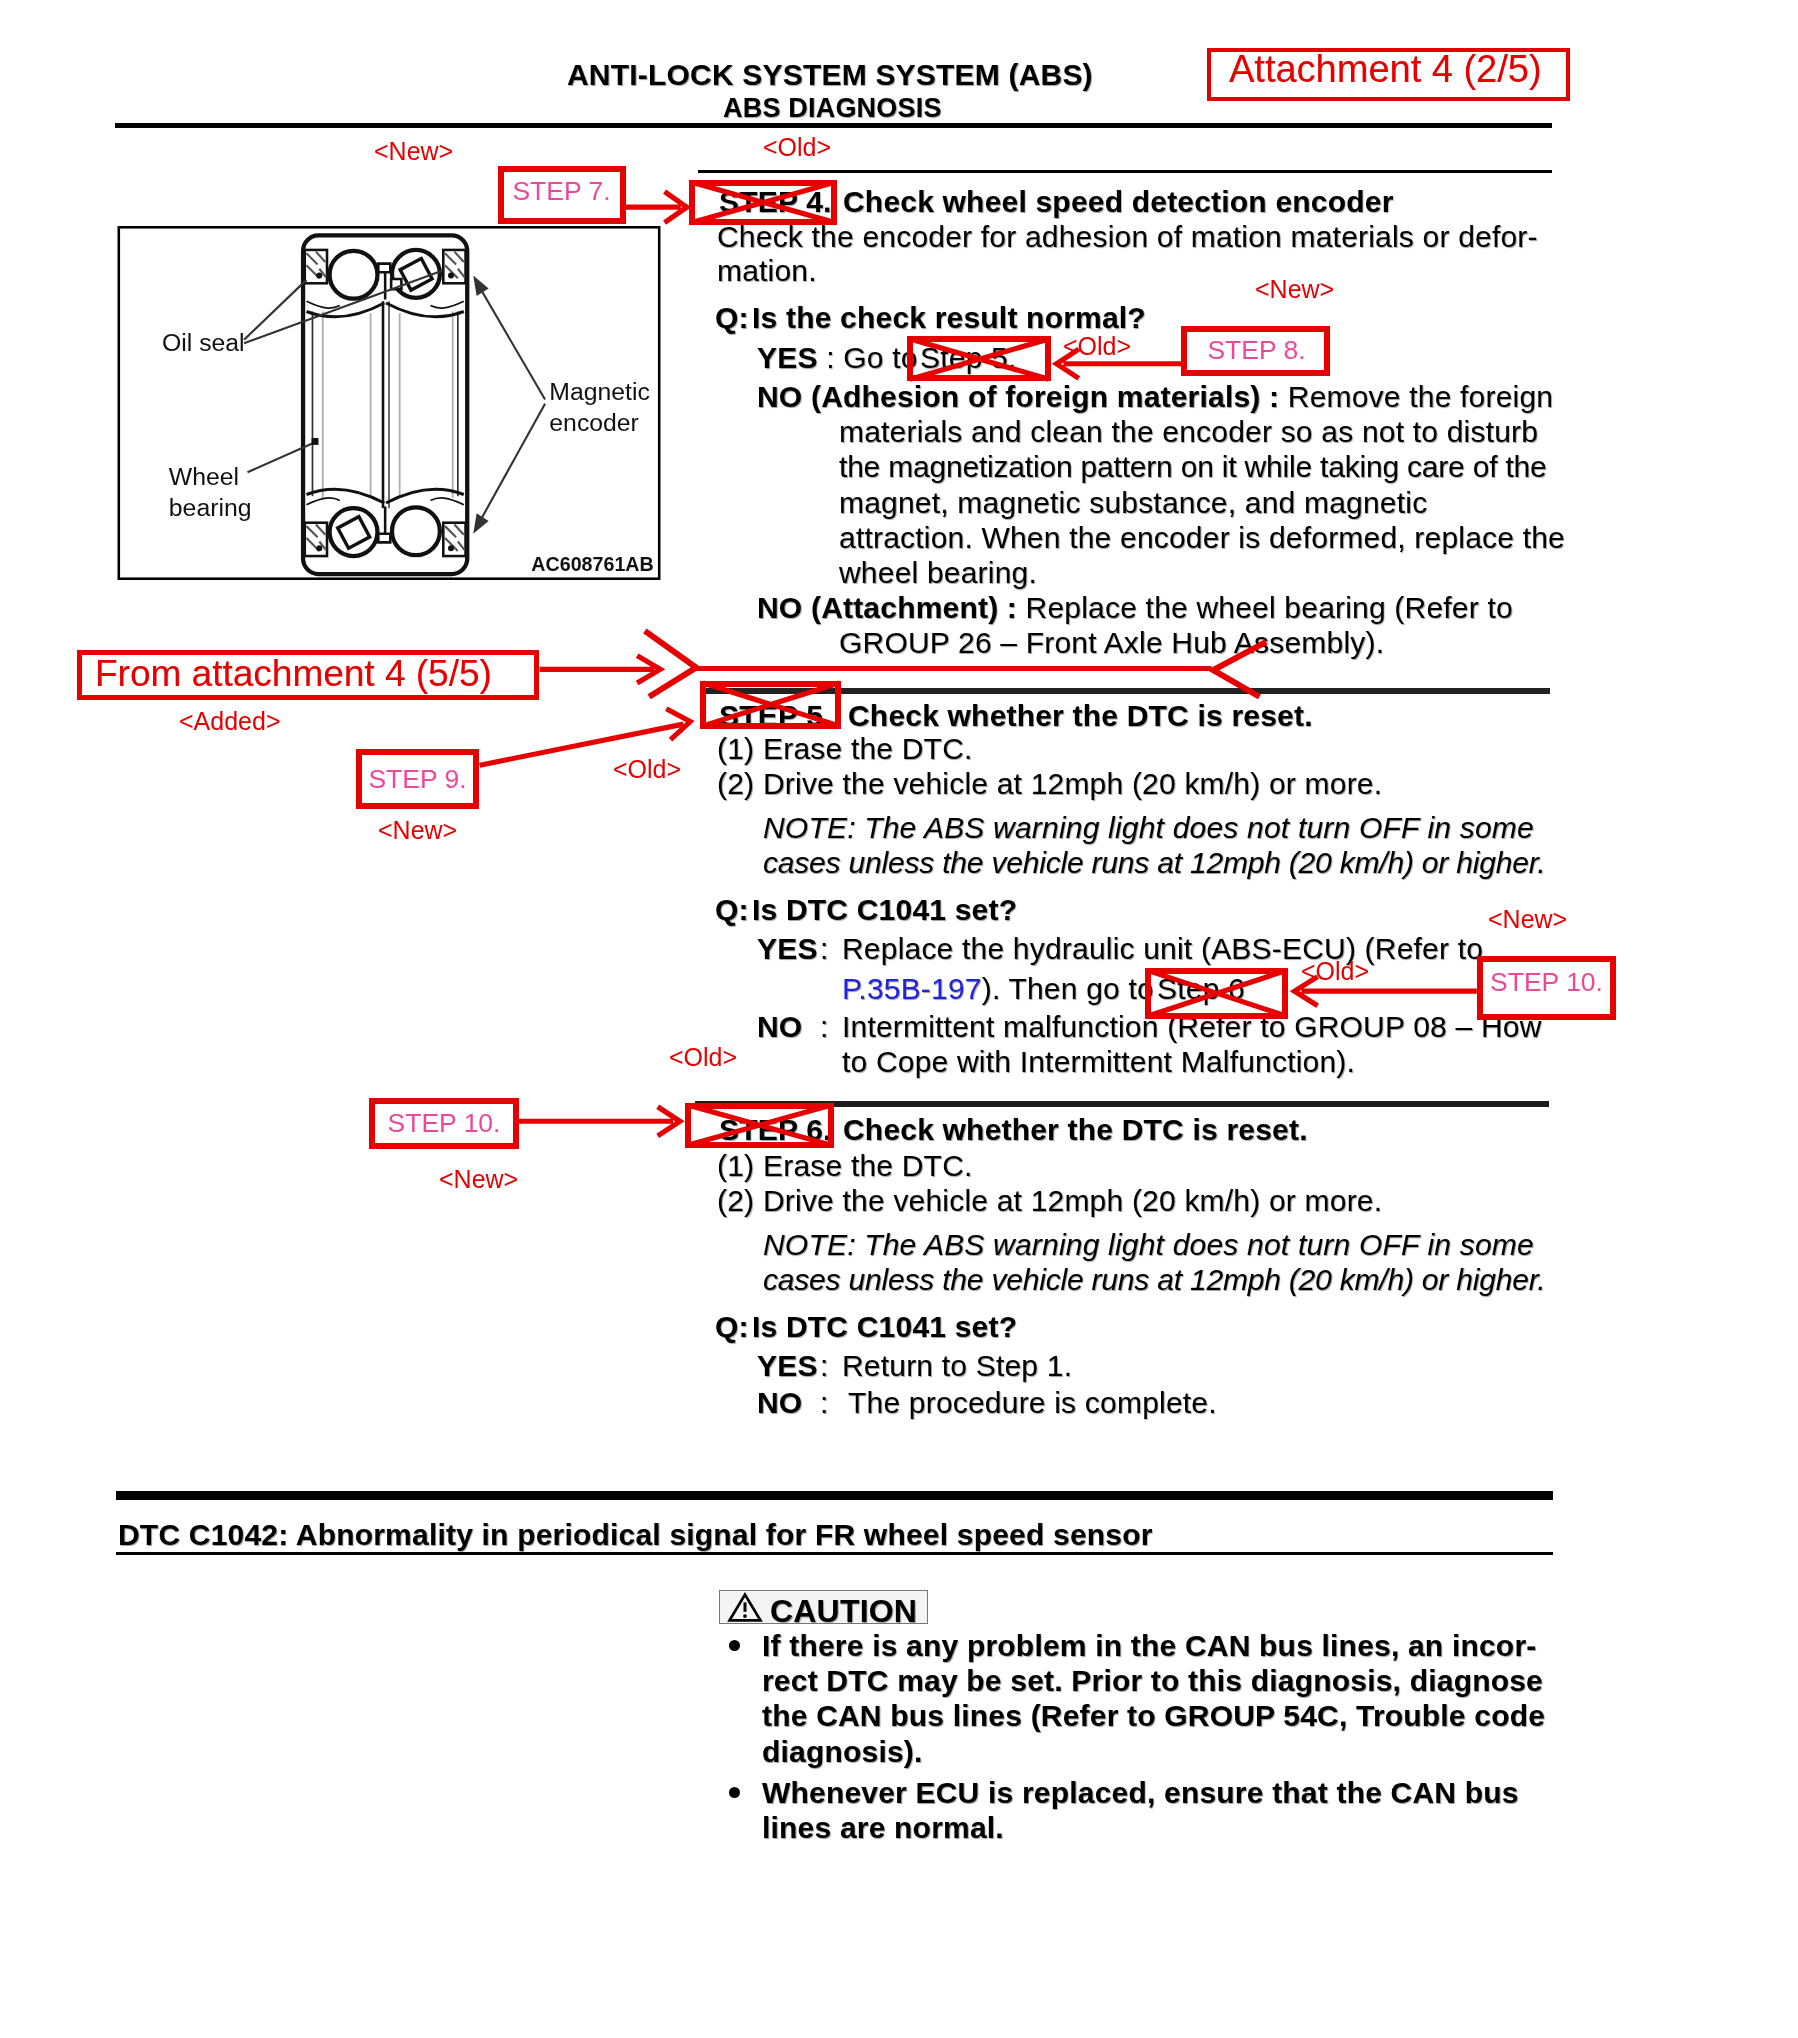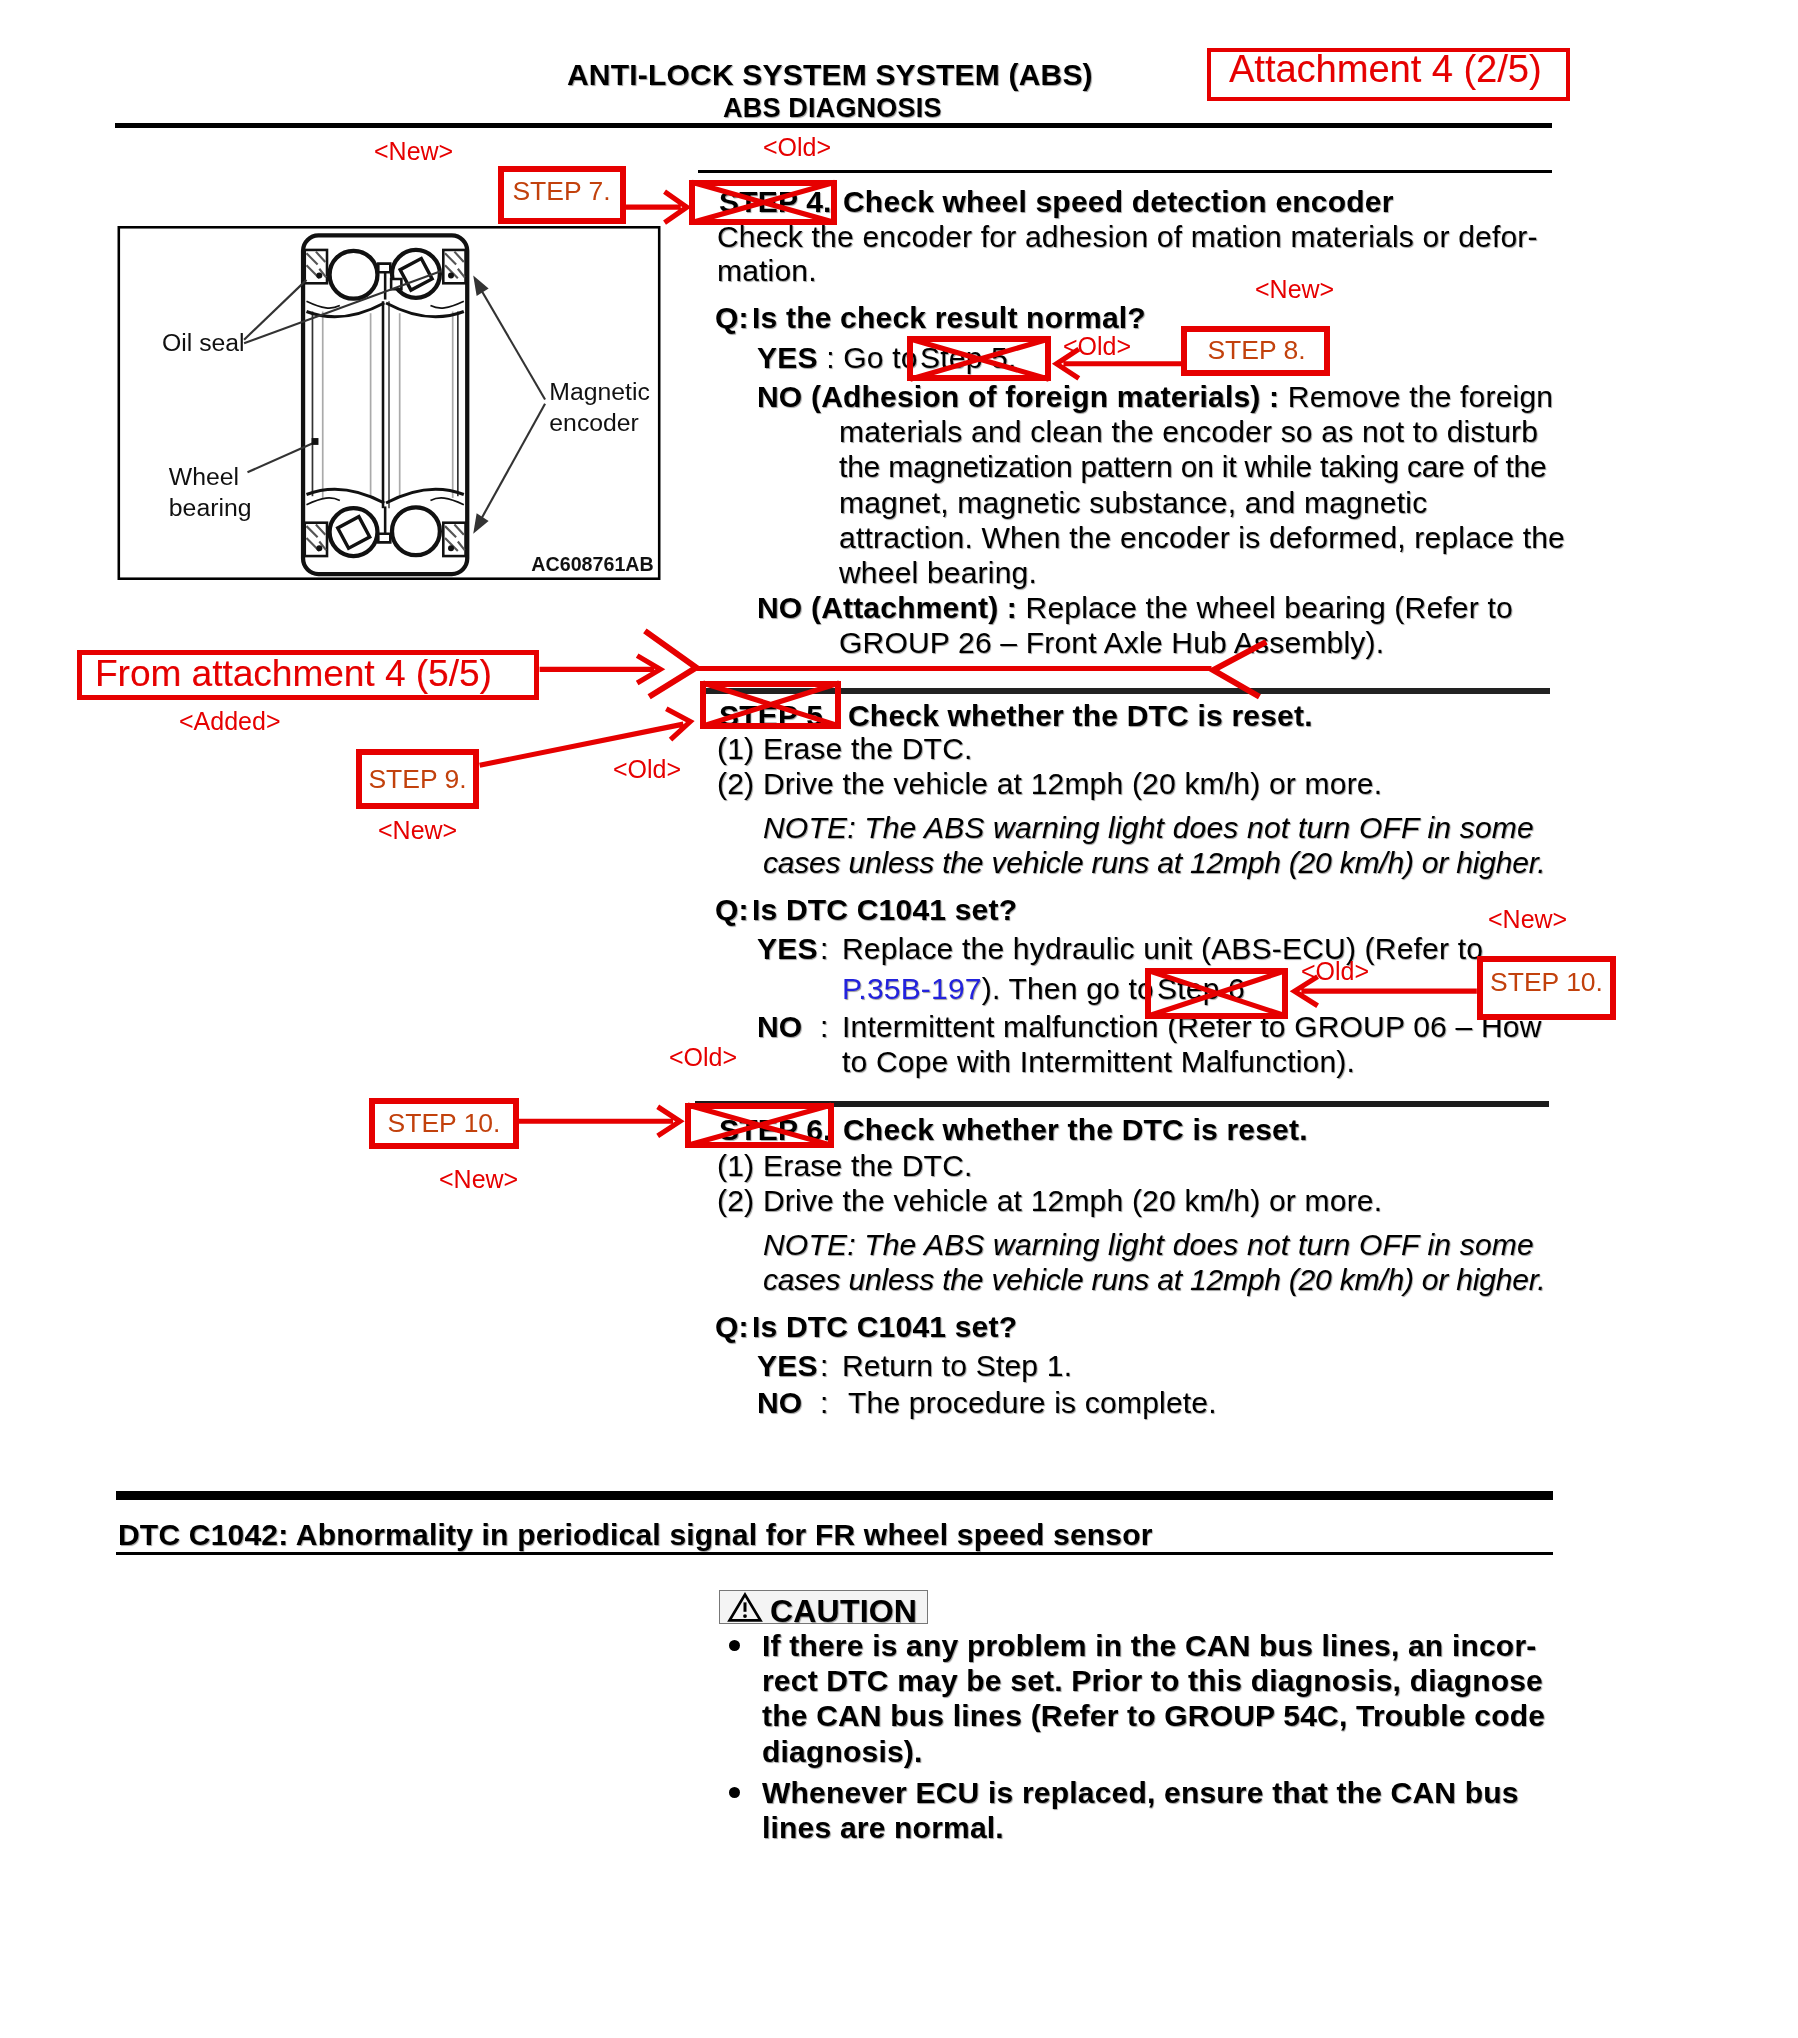--- a/index.html
+++ b/index.html
@@ -7,21 +7,21 @@
   font-family:"Liberation Sans",sans-serif;color:#000;}
 .t{position:absolute;white-space:nowrap;font-size:30px;line-height:35px;letter-spacing:0.2px;text-shadow:0.9px 0.9px 0.9px rgba(40,40,40,0.45);}
 .b{font-weight:bold;}
 .i{font-style:italic;}
 .red{color:#e60000;}
 .blue{color:#2222dd;}
 .rule{position:absolute;background:#000;}
 .rbox{position:absolute;box-sizing:border-box;border:6px solid #e60000;background:transparent;}
 .rlab{position:absolute;white-space:nowrap;color:#e60000;font-size:25px;line-height:25px;}
 .t.red{text-shadow:0.4px 0.4px 0.4px rgba(220,30,30,0.4);}
-.steplab{position:absolute;color:#c2410c;font-size:26.5px;display:flex;align-items:center;justify-content:center;}
+.steplab{position:absolute;color:#ec4899;font-size:26.5px;display:flex;align-items:center;justify-content:center;}
 </style>
 </head>
 <body>
 <div id="page">
 
 <div class="t b" style="left:567px;top:57px;font-size:30px;">ANTI-LOCK SYSTEM SYSTEM (ABS)</div>
 <div class="t b" style="left:723px;top:91px;font-size:27px;">ABS DIAGNOSIS</div>
 <div class="rule" style="left:115px;top:123px;width:1437px;height:5.1px;"></div>
 <div class="rbox" style="left:1207px;top:48px;width:363px;height:53px;border-width:4.3px;"></div>
 <div class="t red" style="left:1229px;top:52px;font-size:38px;letter-spacing:0;">Attachment 4 (2/5)</div>
@@ -56,21 +56,21 @@
 <div class="t i" style="left:763px;top:845px;letter-spacing:-0.2px;">cases unless the vehicle runs at 12mph (20 km/h) or higher.</div>
 <div class="t b" style="left:715px;top:892px;">Q:</div>
 <div class="t b" style="left:752px;top:892px;">Is DTC C1041 set?</div>
 <div class="t" style="left:757px;top:931px;"><span class="b">YES</span></div>
 <div class="t" style="left:820px;top:931px;">:</div>
 <div class="t" style="left:842px;top:931px;">Replace the hydraulic unit (ABS-ECU) (Refer to</div>
 <div class="t" style="left:842px;top:971px;"><span class="blue">P.35B-197</span>). Then go to</div>
 <div class="t" style="left:1157px;top:971px;">Step 6</div>
 <div class="t" style="left:757px;top:1009px;"><span class="b">NO</span></div>
 <div class="t" style="left:820px;top:1009px;">:</div>
-<div class="t" style="left:842px;top:1009px;">Intermittent malfunction (Refer to GROUP 06 – How</div>
+<div class="t" style="left:842px;top:1009px;">Intermittent malfunction (Refer to GROUP 08 – How</div>
 <div class="t" style="left:842px;top:1044px;">to Cope with Intermittent Malfunction).</div>
 
 <div class="rule" style="left:695px;top:1101px;width:854px;height:6px;background:#1c1c1c;"></div>
 <div class="t b" style="left:719px;top:1112px;">STEP 6.</div>
 <div class="t b" style="left:843px;top:1112px;">Check whether the DTC is reset.</div>
 <div class="t" style="left:717px;top:1148px;">(1)</div>
 <div class="t" style="left:763px;top:1148px;">Erase the DTC.</div>
 <div class="t" style="left:717px;top:1183px;">(2)</div>
 <div class="t" style="left:763px;top:1183px;">Drive the vehicle at 12mph (20 km/h) or more.</div>
 <div class="t i" style="left:763px;top:1227px;">NOTE: The ABS warning light does not turn OFF in some</div>

